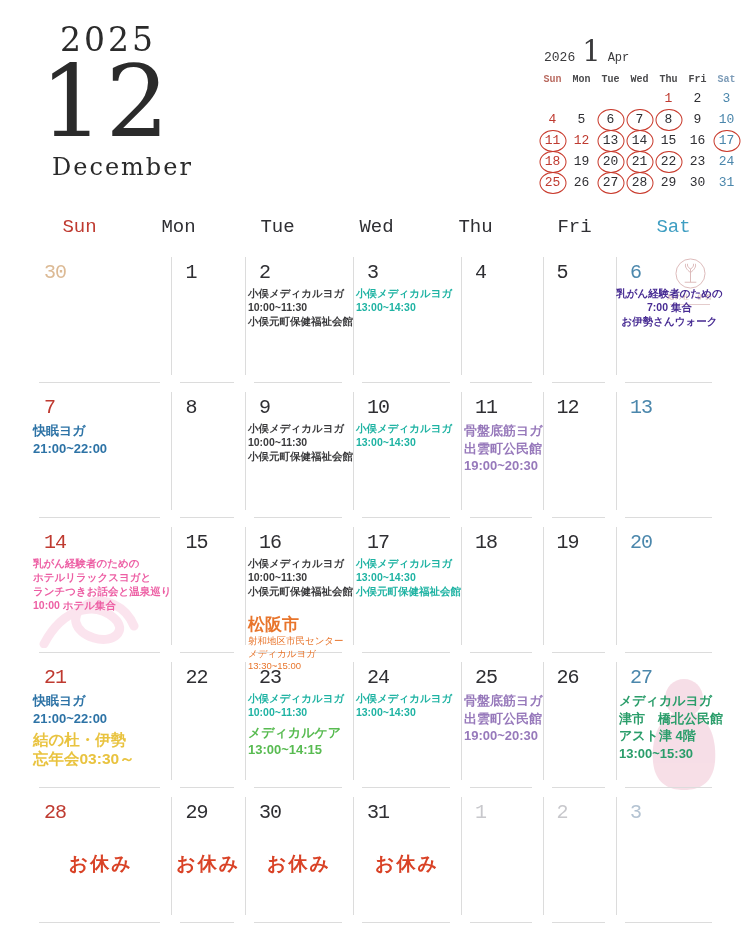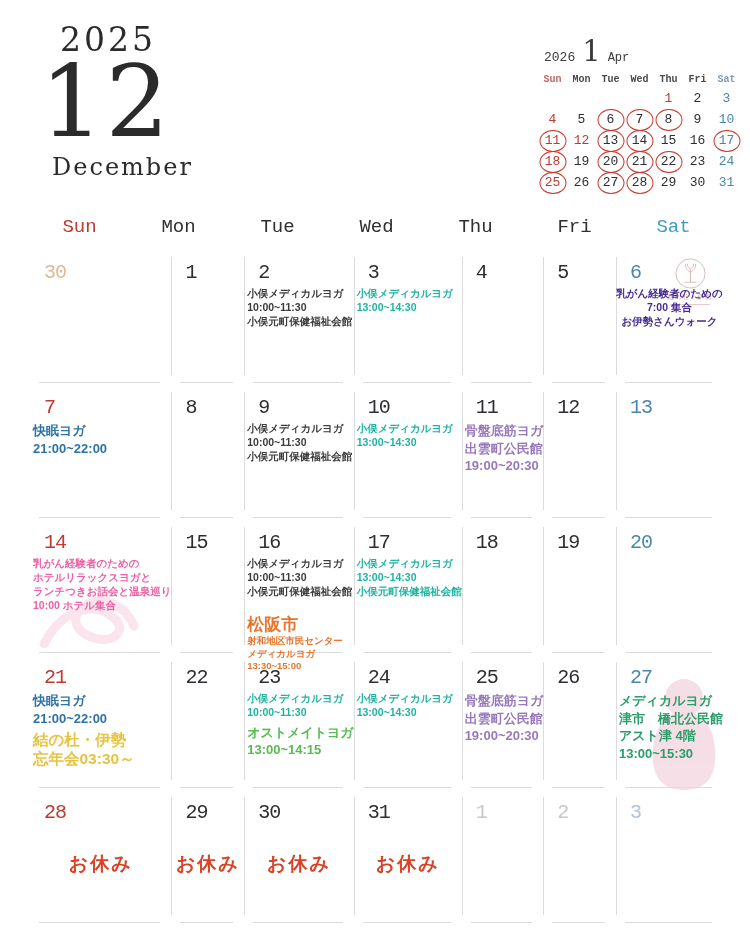--- a/index.html
+++ b/index.html
@@ -234,21 +234,21 @@
       <div class="cell bl">
         <div class="daynum mono" style="color: rgb(47, 47, 51);">16</div>
         <div class="evt sz-normal" style="color: rgb(59, 59, 61);">
           <div>小俣メディカルヨガ</div>
           <div>10:00~11:30</div>
           <div>小俣元町保健福祉会館</div>
         </div>
         <div class="evt sz-large" style="font-weight: 700; color: rgb(232, 117, 44);">
           <div>松阪市</div>
         </div>
-        <div class="evt sz-small" style="font-weight: 700; color: rgb(232, 117, 44);">
+        <div class="evt sz-small" style="font-weight: 400; color: rgb(232, 117, 44);">
           <div>射和地区市民センター</div>
           <div>メディカルヨガ</div>
           <div>13:30~15:00</div>
         </div>
       </div>
       <div class="cell bl">
         <div class="daynum mono" style="color: rgb(47, 47, 51);">17</div>
         <div class="evt sz-normal" style="color: rgb(31, 179, 163);">
           <div>小俣メディカルヨガ</div>
           <div>13:00~14:30</div>
@@ -278,21 +278,21 @@
       <div class="cell bl">
         <div class="daynum mono" style="color: rgb(47, 47, 51);">22</div>
       </div>
       <div class="cell bl">
         <div class="daynum mono" style="color: rgb(47, 47, 51);">23</div>
         <div class="evt sz-normal" style="color: rgb(31, 179, 163);">
           <div>小俣メディカルヨガ</div>
           <div>10:00~11:30</div>
         </div>
         <div class="evt sz-medium" style="color: rgb(88, 187, 81);">
-          <div>オストメイトヨガ</div>
+          <div>メディカルケア</div>
           <div>13:00~14:15</div>
         </div>
       </div>
       <div class="cell bl">
         <div class="daynum mono" style="color: rgb(47, 47, 51);">24</div>
         <div class="evt sz-normal" style="color: rgb(31, 179, 163);">
           <div>小俣メディカルヨガ</div>
           <div>13:00~14:30</div>
         </div>
       </div>

